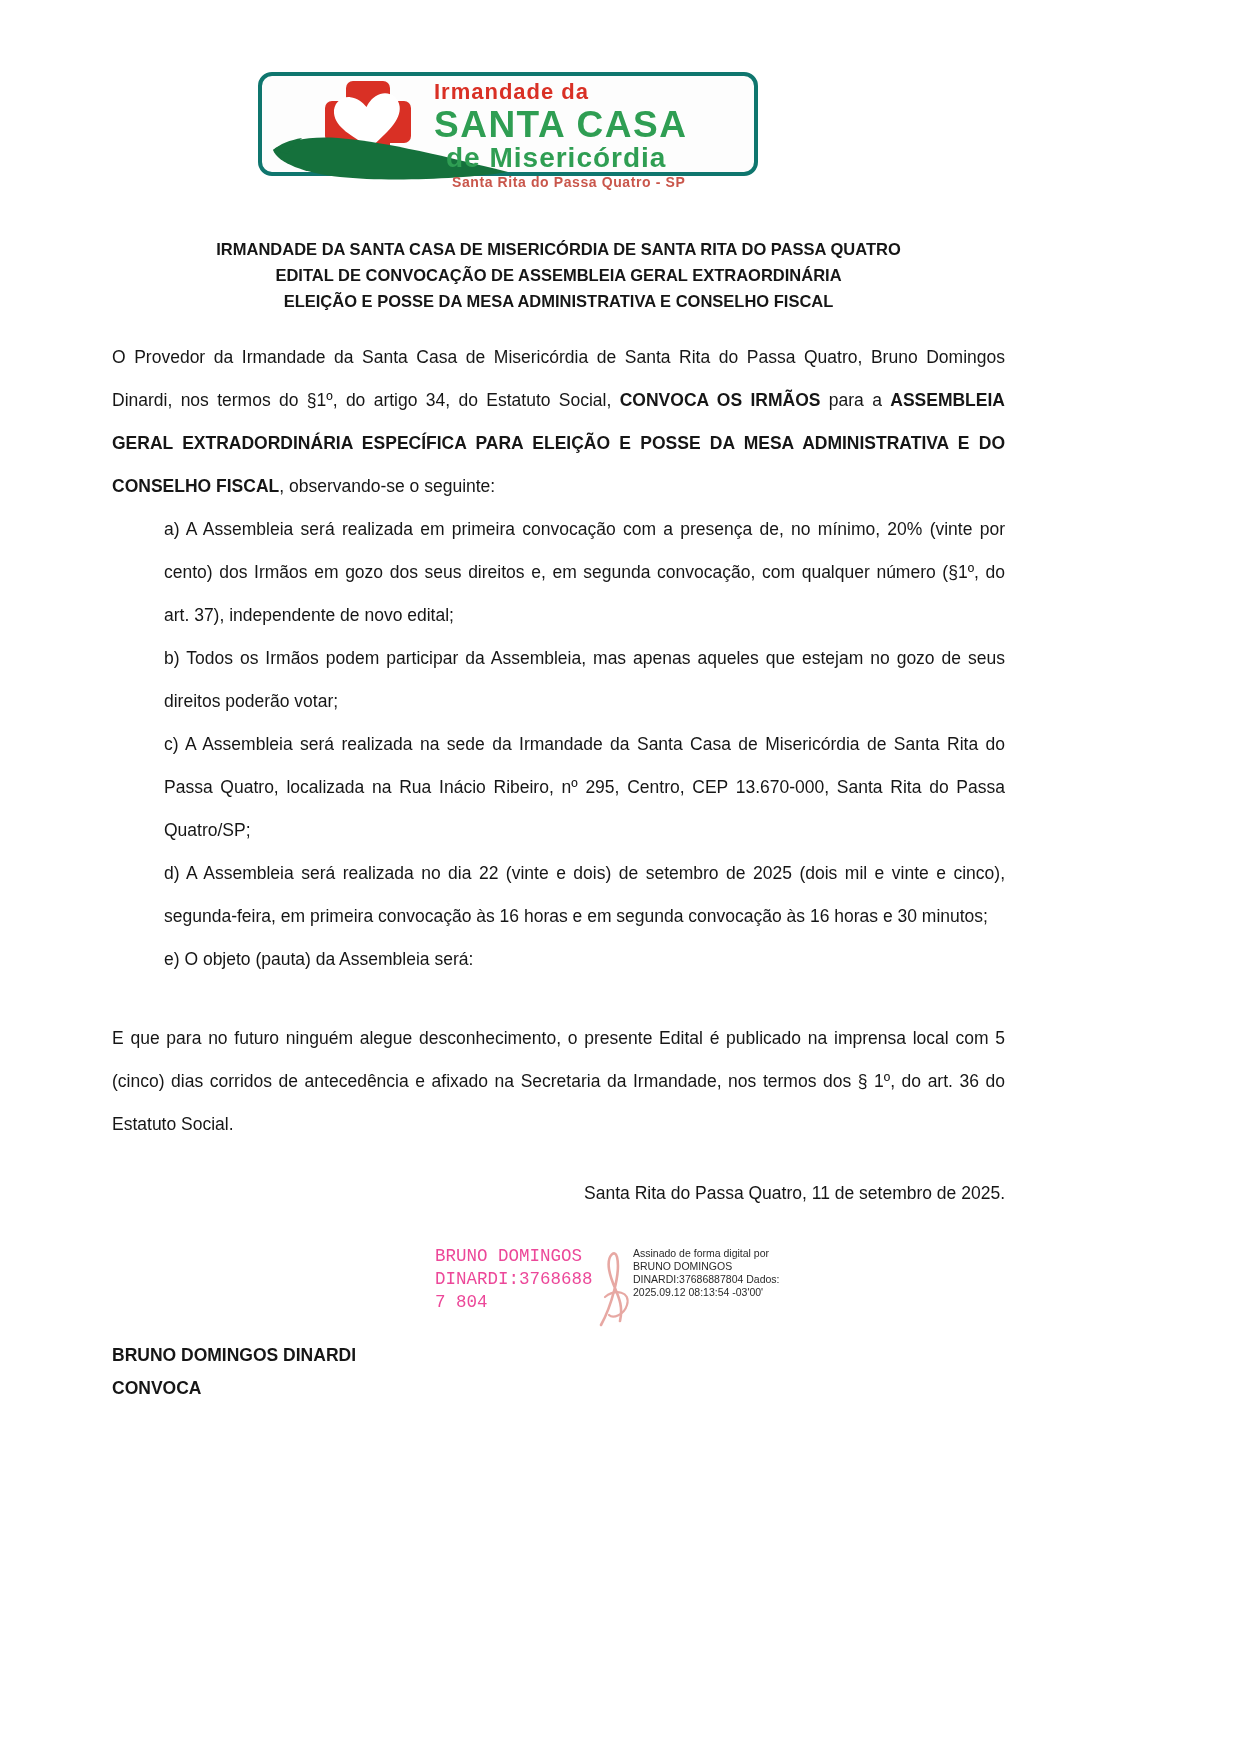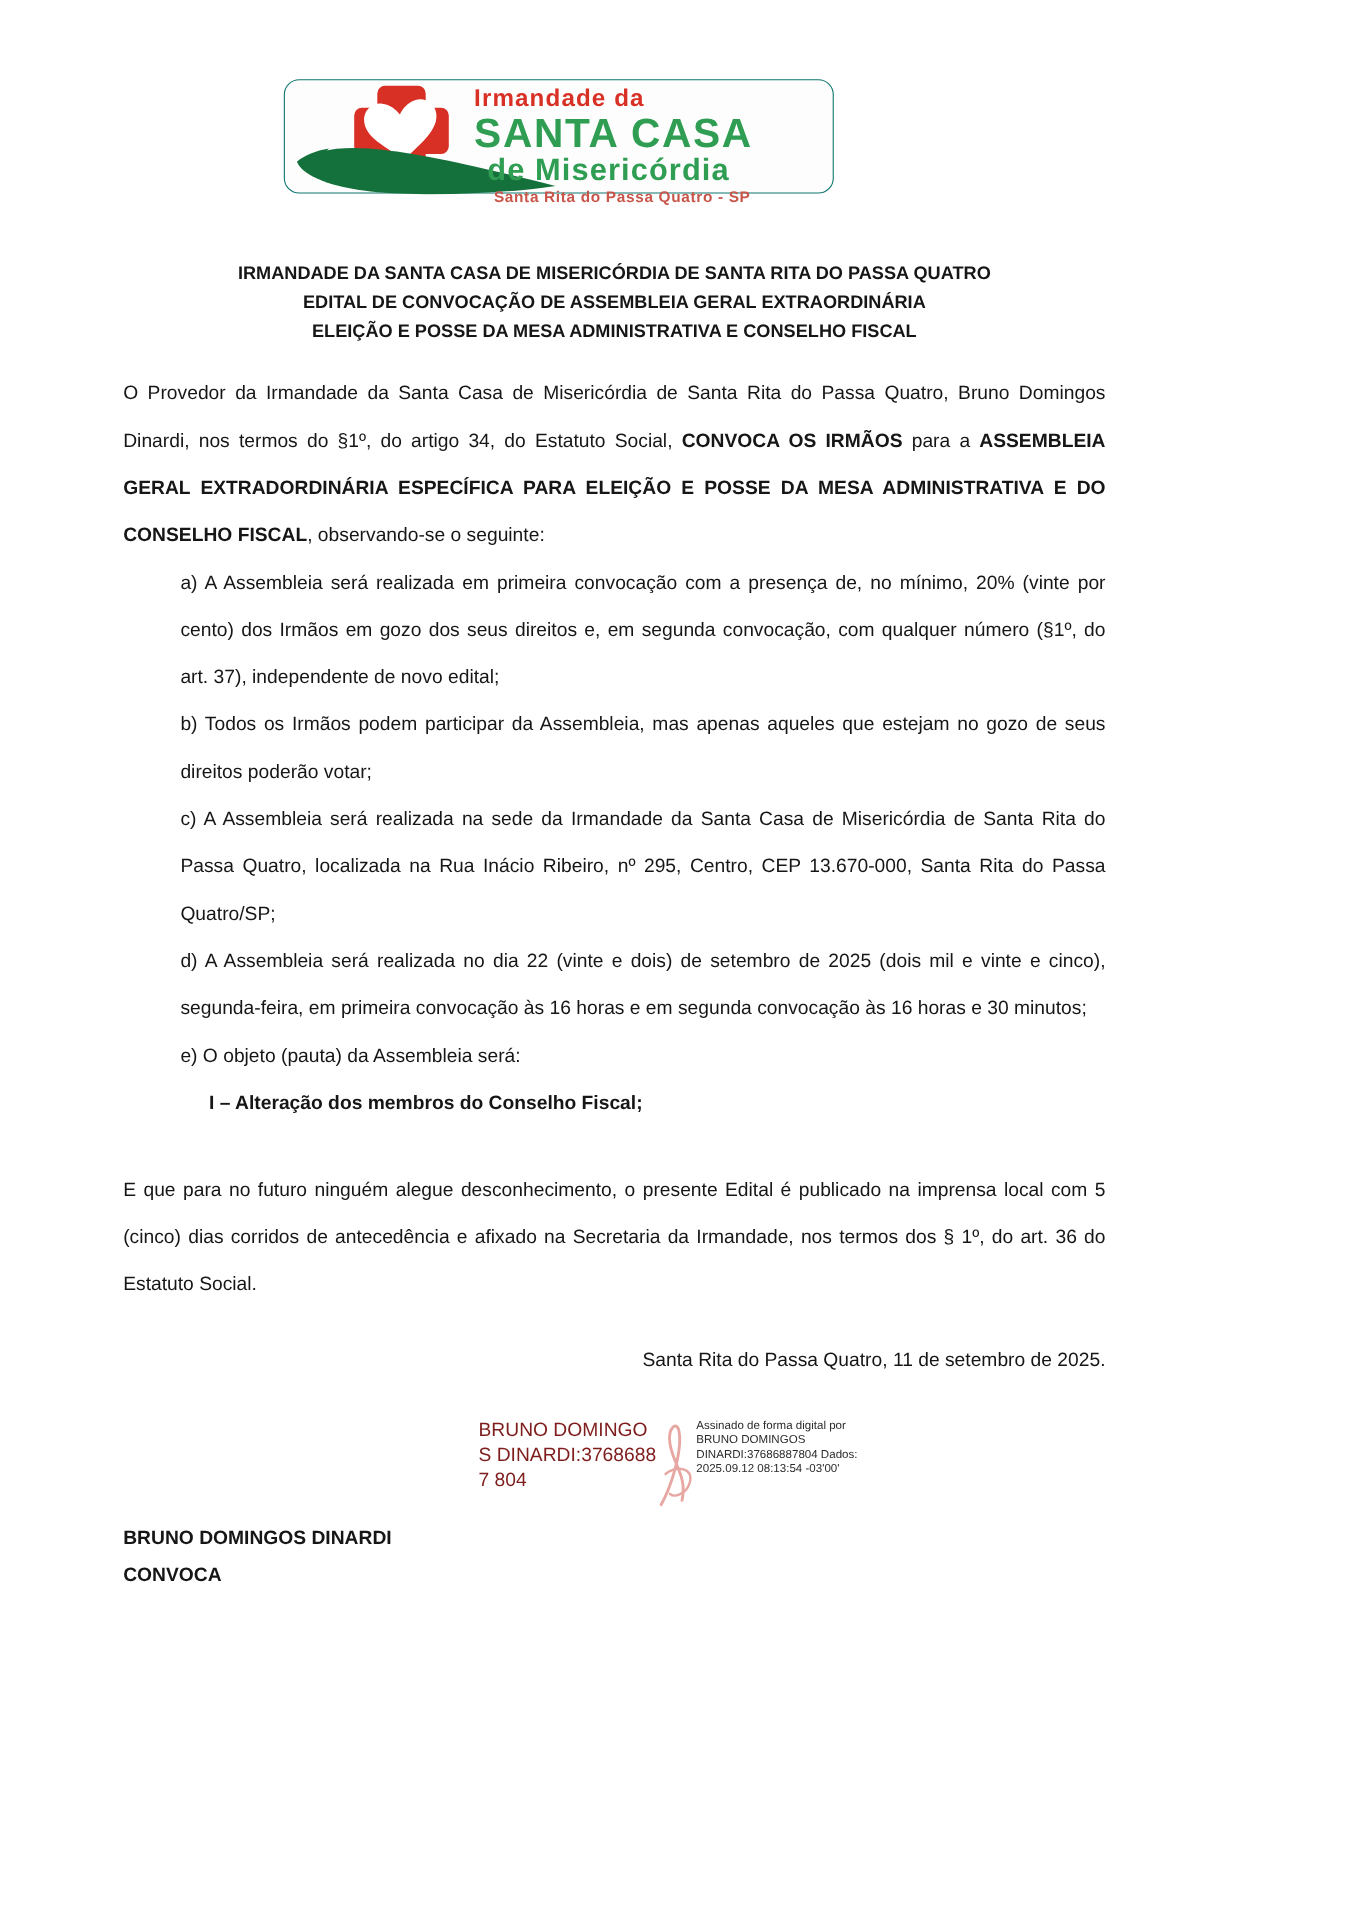--- a/index.html
+++ b/index.html
@@ -11,21 +11,21 @@
     font-family:"Liberation Sans", sans-serif;
     color:var(--text,#1b1b1b);
     overflow:hidden;
   }
   
   .logo-wrap {
     margin:72px 0 10px 258px;
     width:500px; height:104px;
     position:relative;
     background:#fdfdfd;
-    border:1px solid #0f766e;
+    border:4px solid #0f766e;
     border-radius:14px;
   }
   .logo-art { position:absolute; left:6px; top:0; }
   .logo-text {
     position:absolute; left:172px; top:2px; width:322px;
     line-height:1; text-align:left;
   }
   .logo-line1 { color:var(--logo-red); font-size:22px; font-weight:600; letter-spacing:1px; margin-top:3px; }
   .logo-line2 { color:var(--logo-green); font-size:37px; font-weight:700; letter-spacing:1.5px; margin-top:3px; }
   .logo-line3 { color:var(--logo-green); font-size:28px; font-weight:600; letter-spacing:1px; margin-top:1px; margin-left:12px; }
@@ -40,22 +40,23 @@
   
   .bodytext { font-size:17.5px; line-height:43px; text-align:justify; color:#161616; }
   .intro { margin-top:22px; }
   .item { margin-left:52px; }
   .subitem { margin-left:78px; text-align:left; }
   .closing { margin-top:36px; }
   .dateline { margin-top:26px; text-align:right; font-size:17.5px; line-height:43px; color:#161616; }
   
   .sig-cluster { margin:30px 0 0 435px; display:flex; align-items:flex-start; }
   .sig-cert {
-    width:162px; font-size:17.5px; line-height:1.32; color:#7f1d1d;
+    width:162px; font-size:17.5px; line-height:1.32; color:#ec4899;
     word-break:break-all;
+    font-family:Liberation Mono, monospace;
   }
   .sig-flourish { width:46px; height:88px; margin:0 -4px 0 -6px; flex:none; }
   .sig-details { width:152px; font-size:10.5px; line-height:1.25; color:#2a2a2a; padding-top:2px; }
   .sig-name-block { margin-top:6px; text-align:left; font-weight:700; font-size:17.5px; line-height:33px; color:#161616; }
 </style>
 </head>
 <body>
 
 <div class="page">
 
@@ -90,21 +91,20 @@
     </div>
 
     <p class="bodytext intro"><span>O Provedor da Irmandade da Santa Casa de Misericórdia de Santa Rita do Passa Quatro, Bruno Domingos Dinardi, nos termos do §1º, do artigo 34, do Estatuto Social, </span><span style="font-weight: 700;">CONVOCA OS IRMÃOS</span><span> para a </span><span style="font-weight: 700;">ASSEMBLEIA GERAL EXTRADORDINÁRIA ESPECÍFICA PARA ELEIÇÃO E POSSE DA MESA ADMINISTRATIVA E DO CONSELHO FISCAL</span><span>, observando-se o seguinte:</span></p>
 
     <p class="bodytext item">a) A Assembleia será realizada em primeira convocação com a presença de, no mínimo, 20% (vinte por cento) dos Irmãos em gozo dos seus direitos e, em segunda convocação, com qualquer número (§1º, do art. 37), independente de novo edital;</p>
     <p class="bodytext item">b) Todos os Irmãos podem participar da Assembleia, mas apenas aqueles que estejam no gozo de seus direitos poderão votar;</p>
     <p class="bodytext item">c) A Assembleia será realizada na sede da Irmandade da Santa Casa de Misericórdia de Santa Rita do Passa Quatro, localizada na Rua Inácio Ribeiro, nº 295, Centro, CEP 13.670-000, Santa Rita do Passa Quatro/SP;</p>
     <p class="bodytext item">d) A Assembleia será realizada no dia 22 (vinte e dois) de setembro de 2025 (dois mil e vinte e cinco), segunda-feira, em primeira convocação às 16 horas e em segunda convocação às 16 horas e 30 minutos;</p>
     <p class="bodytext item">e) O objeto (pauta) da Assembleia será:</p>
 
-    <p class="bodytext subitem"><span style="font-weight: 700;">I – Alteração dos membros do Conselho Fiscal;</span></p>
 
     <p class="bodytext closing">E que para no futuro ninguém alegue desconhecimento, o presente Edital é publicado na imprensa local com 5 (cinco) dias corridos de antecedência e afixado na Secretaria da Irmandade, nos termos dos § 1º, do art. 36 do Estatuto Social.</p>
 
     <p class="dateline">Santa Rita do Passa Quatro, 11 de setembro de 2025.</p>
 
   </div>
 
   <div class="sig-cluster">
     <div class="sig-cert">BRUNO DOMINGOS DINARDI:37686887 804</div>
     <svg class="sig-flourish" viewBox="0 0 46 88">

